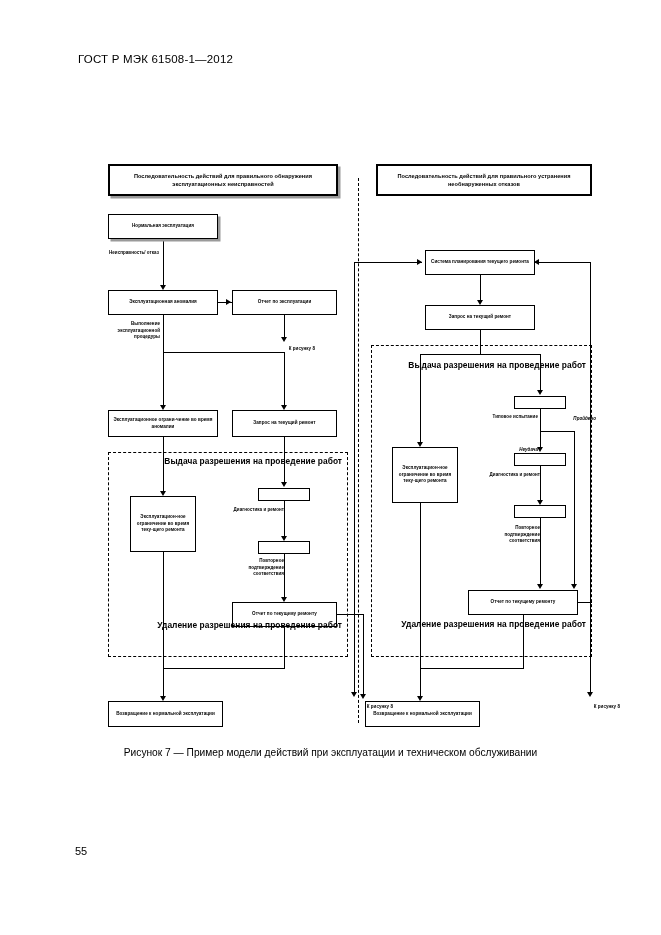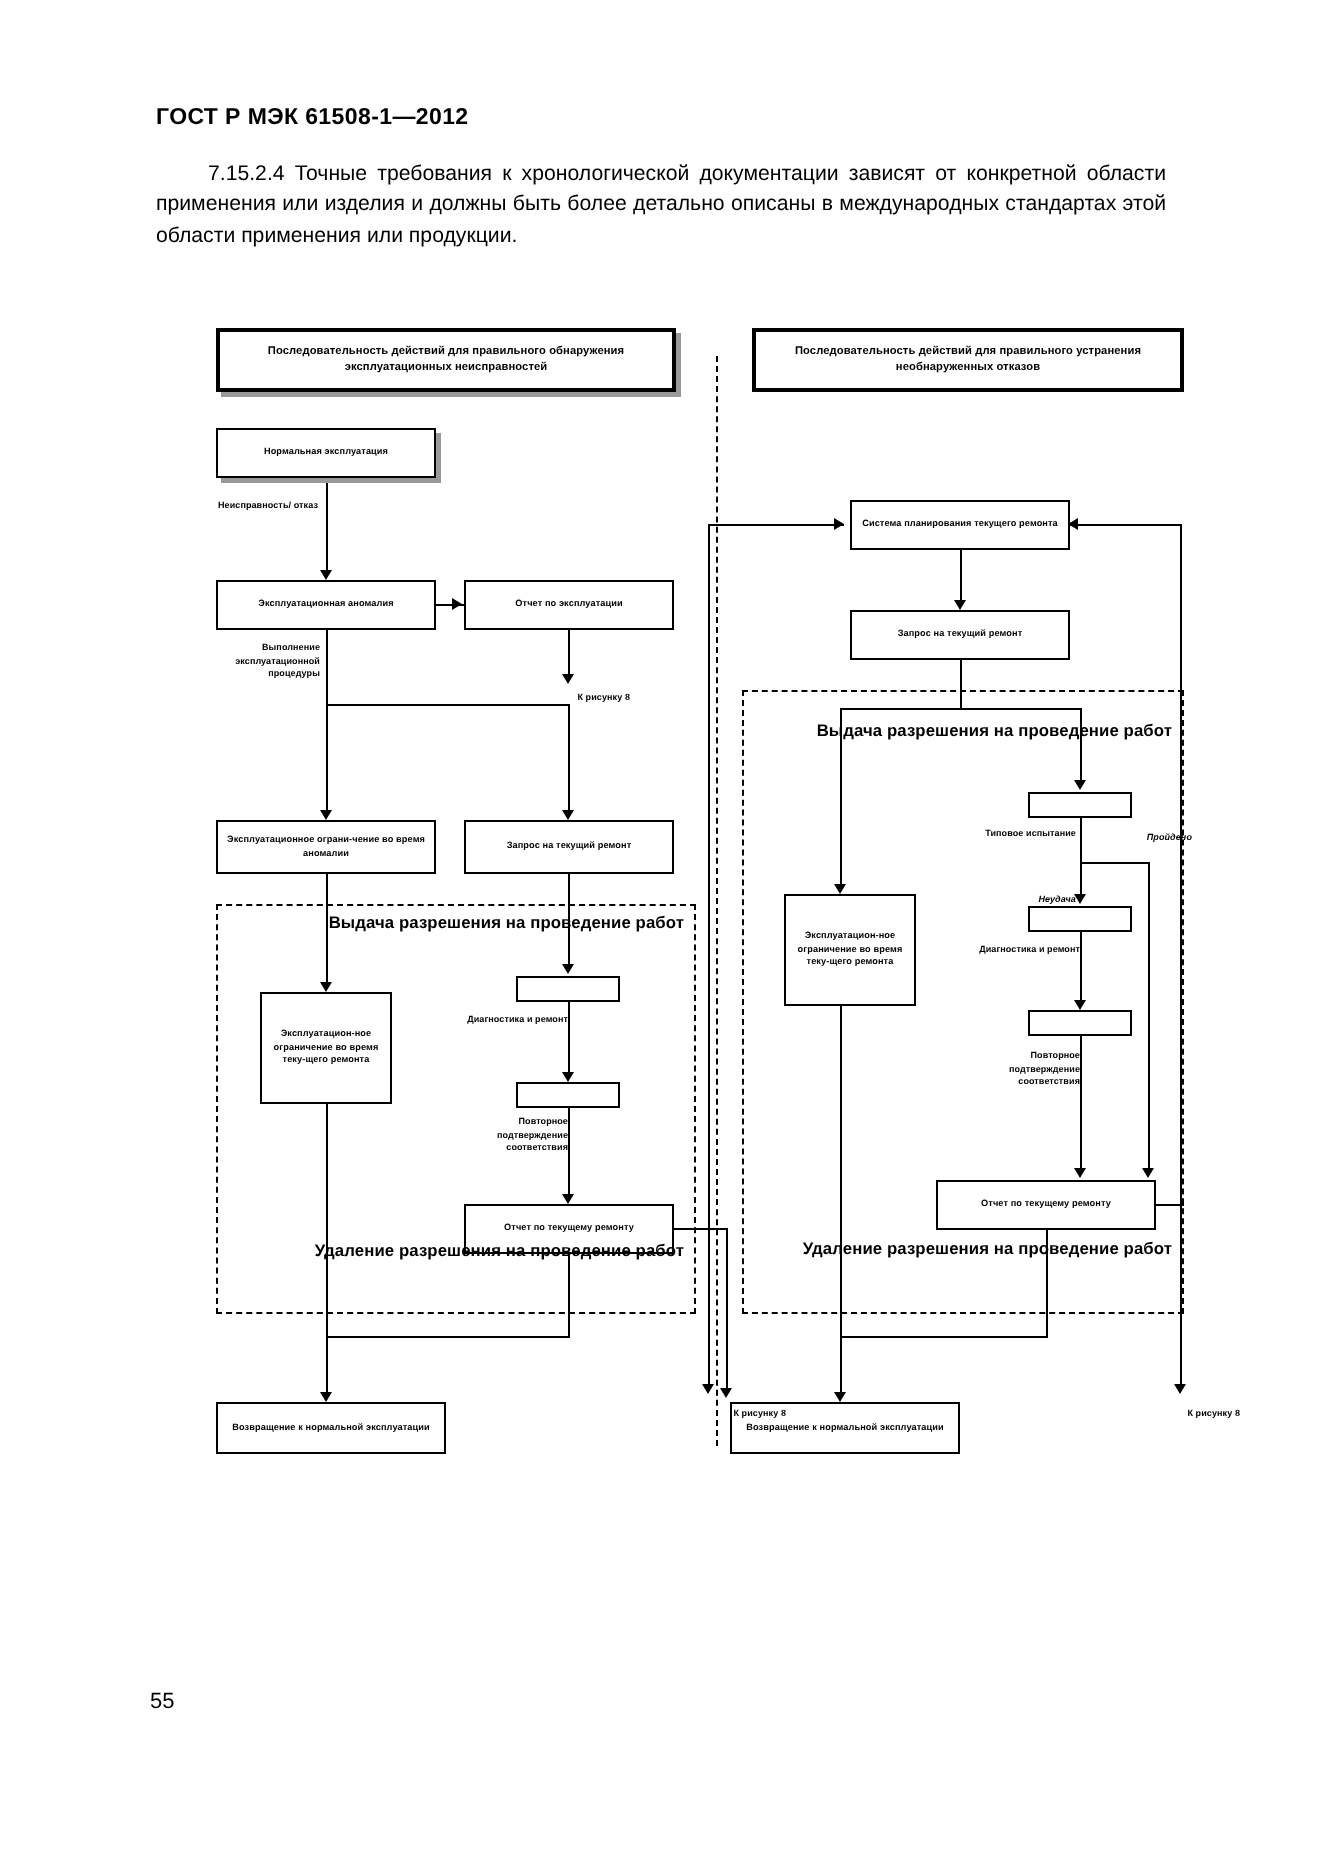--- a/index.html
+++ b/index.html
@@ -20,21 +20,21 @@
     inset: 0;
     background: #fff;
   }
 
   
   .doc-header {
     position: absolute;
     left: 78px;
     top: 53px;
     font-size: 11.5px;
-    font-weight: bold;
+    font-weight: normal;
     letter-spacing: 0.2px;
   }
   .body-text {
     position: absolute;
     left: 78px;
     top: 80px;
     width: 505px;
     font-size: 10.6px;
     line-height: 15.4px;
     text-align: justify;
@@ -152,21 +152,20 @@
   }
 </style>
 </head>
 <body>
 
 <div class="page">
 
   <div class="doc-header">ГОСТ Р МЭК 61508-1—2012</div>
 
   <div class="body-text">
-    <p class="indent">7.15.2.4  Точные требования к хронологической документации зависят от конкретной области применения или изделия и должны быть более детально описаны в международных стандартах этой области применения или продукции.</p>
   </div>
 
   <div class="diagram">
 
     <div class="vdash" style="left:268px; top:16px; height:545px;"></div>
 
     <div class="nodebox title shadow" style="left:18px; top:2px; width:230px; height:32px;">Последовательность действий для правильного обнаружения эксплуатационных неисправностей</div>
 
     <div class="nodebox shadow" style="left:18px; top:52px; width:110px; height:25px;">Нормальная эксплуатация</div>
 
@@ -310,16 +309,17 @@
     <div class="ln-h" style="left:488px; top:440px; width:14px;"></div>
 
     <div class="ln-v" style="left:433px; top:453px; height:54px;"></div>
     <div class="ln-h" style="left:330px; top:506px; width:104px;"></div>
     <div class="ln-v" style="left:330px; top:506px; height:30px;"></div>
 
     <div class="nodebox" style="left:275px; top:539px; width:115px; height:26px;">Возвращение к нормальной эксплуатации</div>
 
   </div>
 
+  <div class="fig-caption">Рисунок 7 — Пример модели действий при эксплуатации и техническом обслуживании</div>
 
   <div class="page-number">55</div>
 
 </div>
 
 </body></html>

